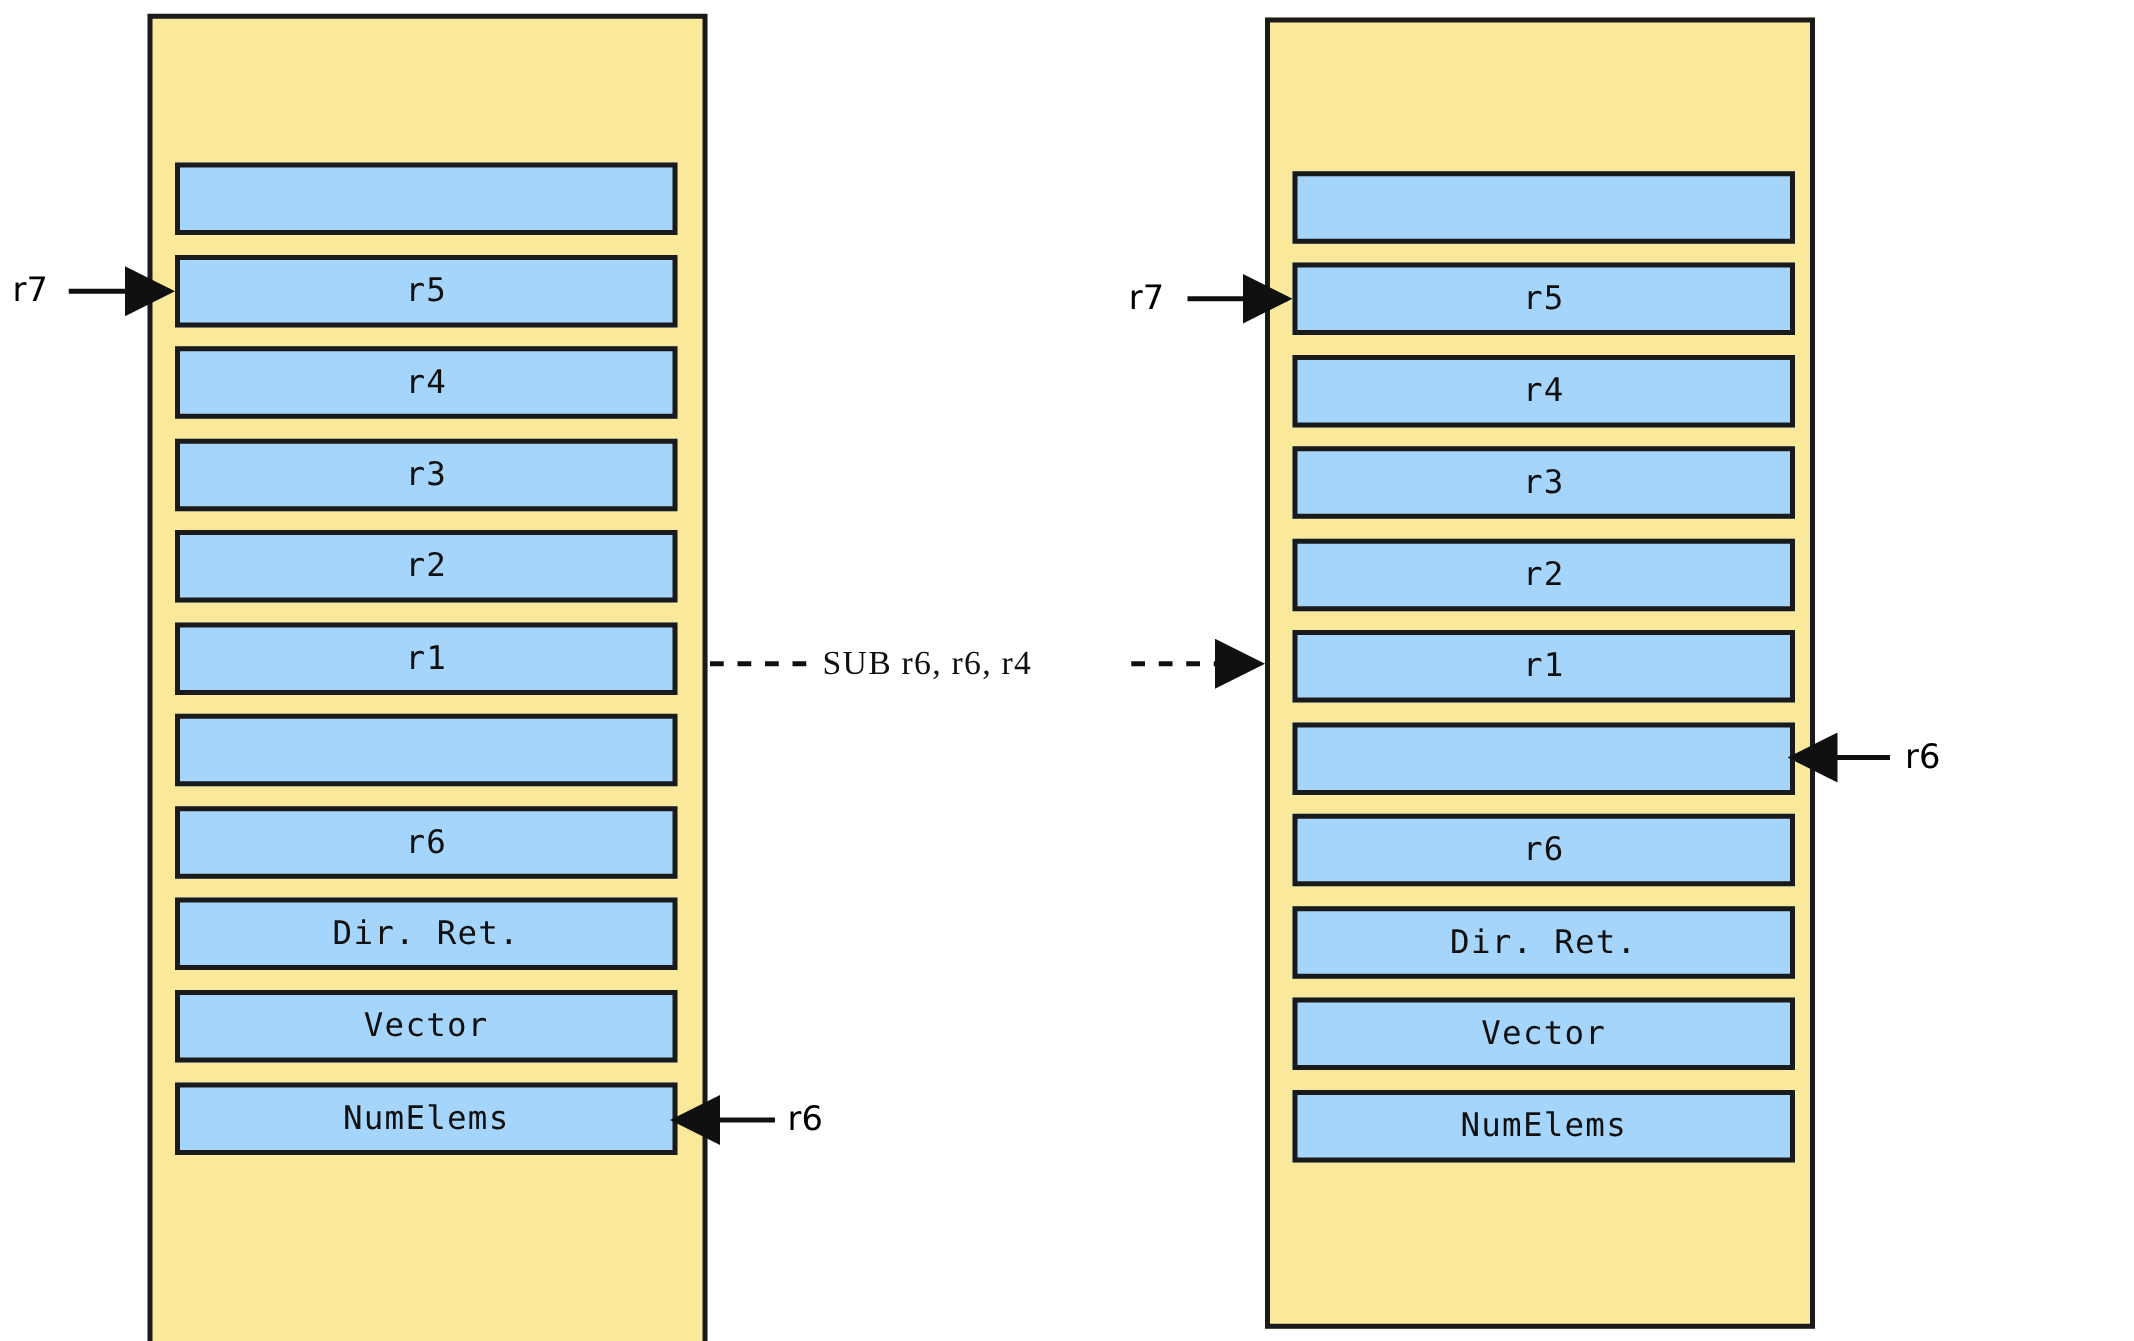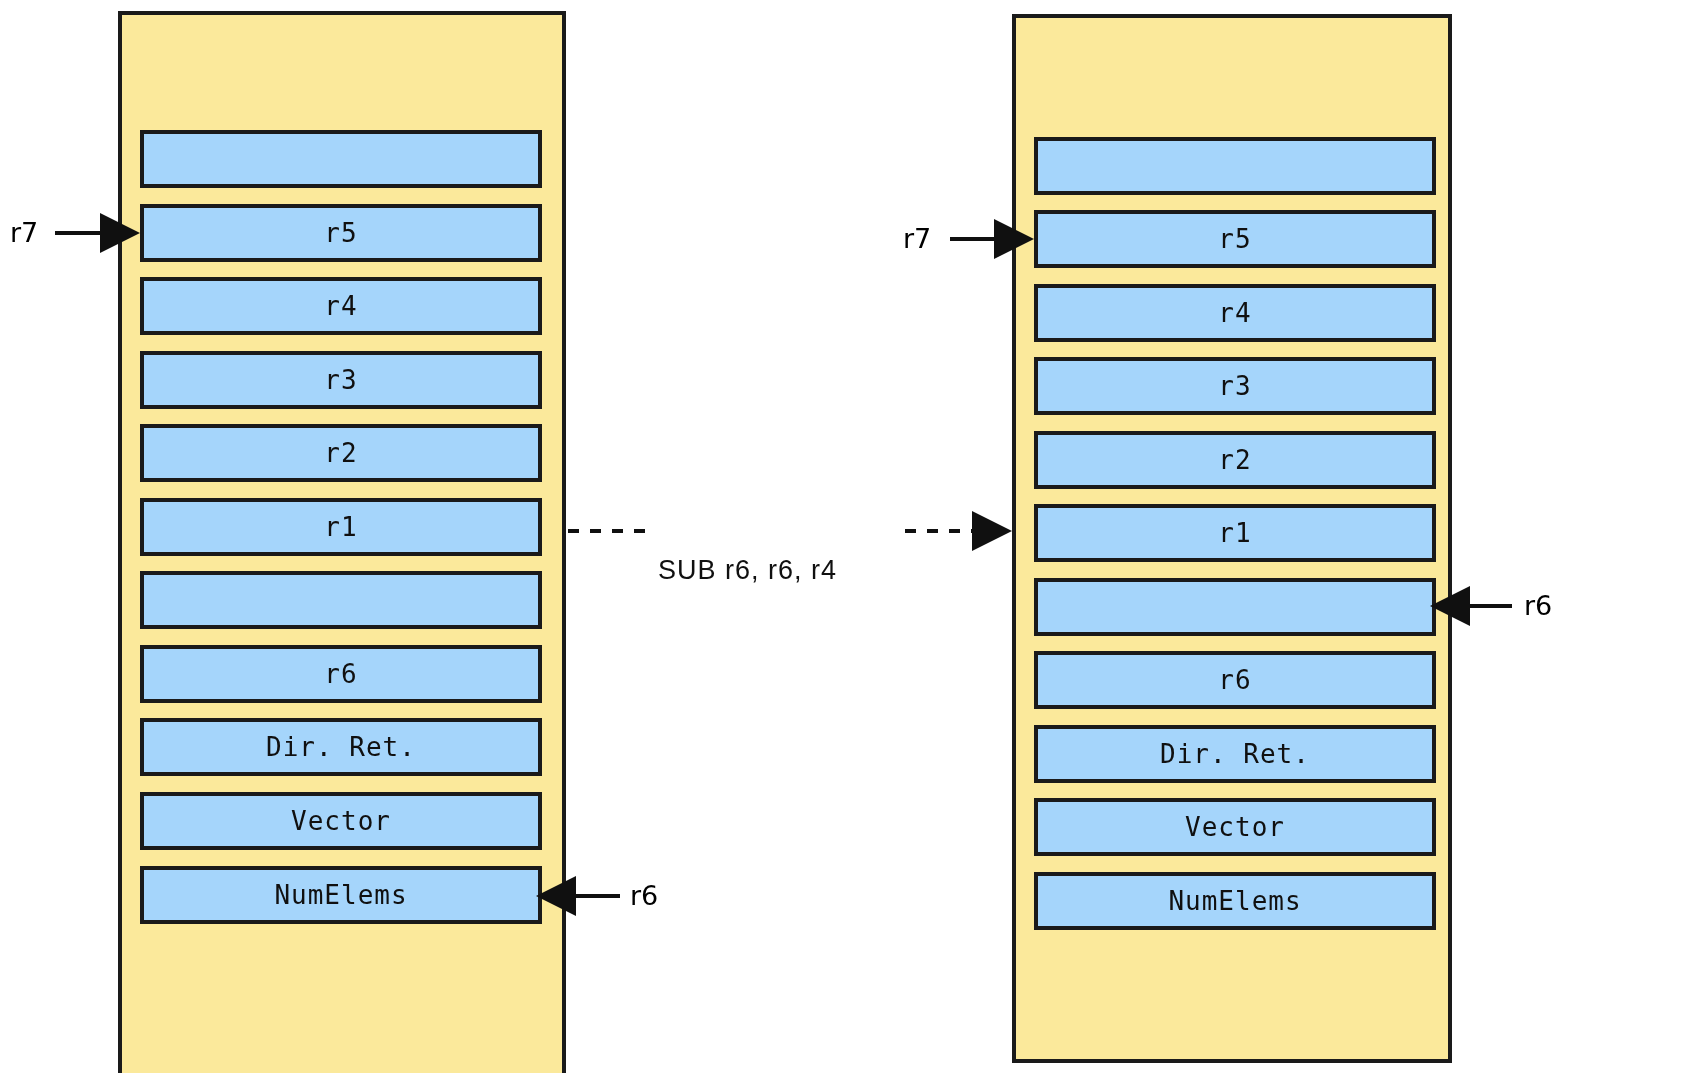--- a/index.html
+++ b/index.html
@@ -43,30 +43,29 @@
     font-size:27px;
     color:#000000;
     white-space:nowrap;
     line-height:1;
     user-select:none;
   }
 
   
   .edge-caption{
     position:absolute;
-    font-family:Liberation Sans, sans-serif;
+    font-family:Liberation Serif, serif;
     font-size:27px;
     color:#101010;
     letter-spacing:1px;
     white-space:nowrap;
     background:#ffffff;
     padding:0 3px;
     line-height:1;
     user-select:none;
-    margin-top:40px;
   }
 
   svg.overlay{position:absolute;left:0;top:0;width:1707px;height:1073px;pointer-events:none;}
   svg.overlay *{pointer-events:auto;}
 </style>
 </head>
 <body>
 
 <div id="canvas">
 

